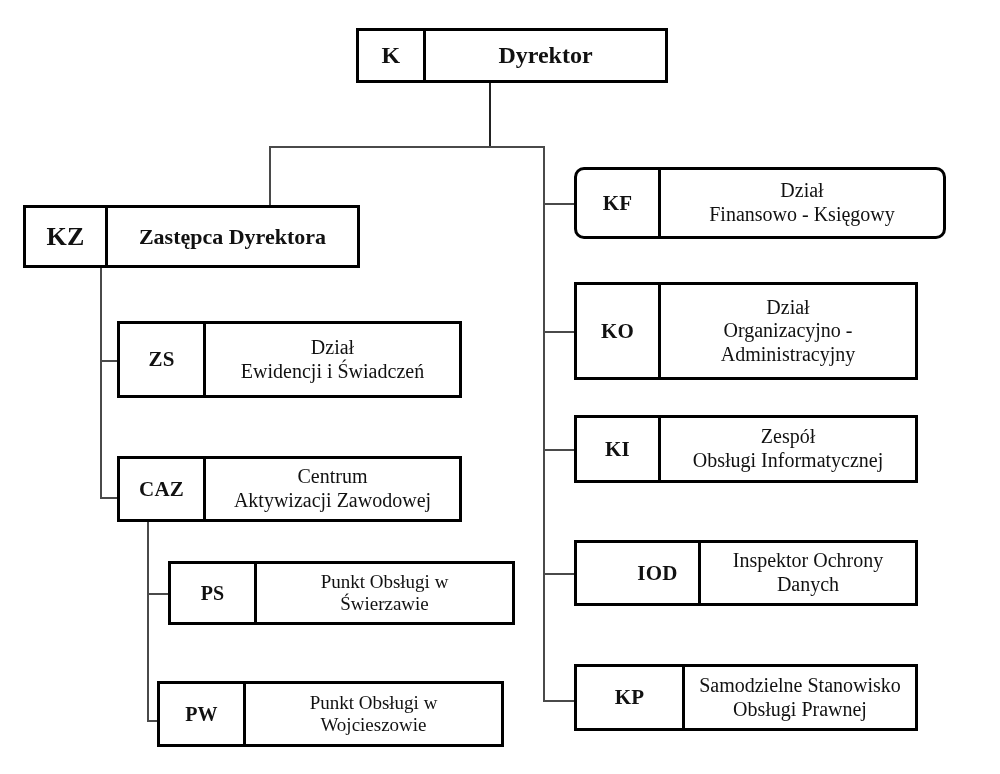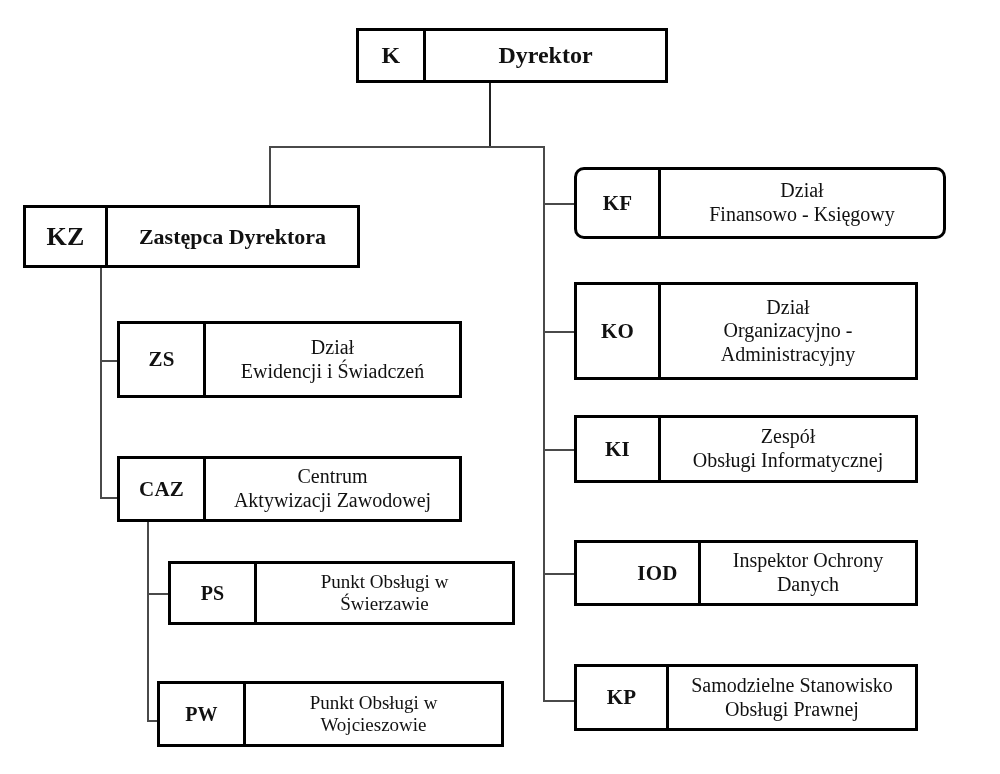--- a/index.html
+++ b/index.html
@@ -176,20 +176,20 @@
 
   <div class="node dept" style="left:574px; top:540px; width:344px; height:66px;padding-left:40px;">
     <div class="code" style="width:84px;">IOD</div>
     <div class="label">
       <span class="ln">Inspektor Ochrony</span>
       <span class="ln">Danych</span>
     </div>
   </div>
 
   <div class="node dept" style="left:574px; top:664px; width:344px; height:67px;">
-    <div class="code" style="width:92px;">KP</div>
+    <div class="code" style="width:108px;">KP</div>
     <div class="label">
       <span class="ln">Samodzielne Stanowisko</span>
       <span class="ln">Obsługi Prawnej</span>
     </div>
   </div>
 
 </div>
 
 </body></html>

